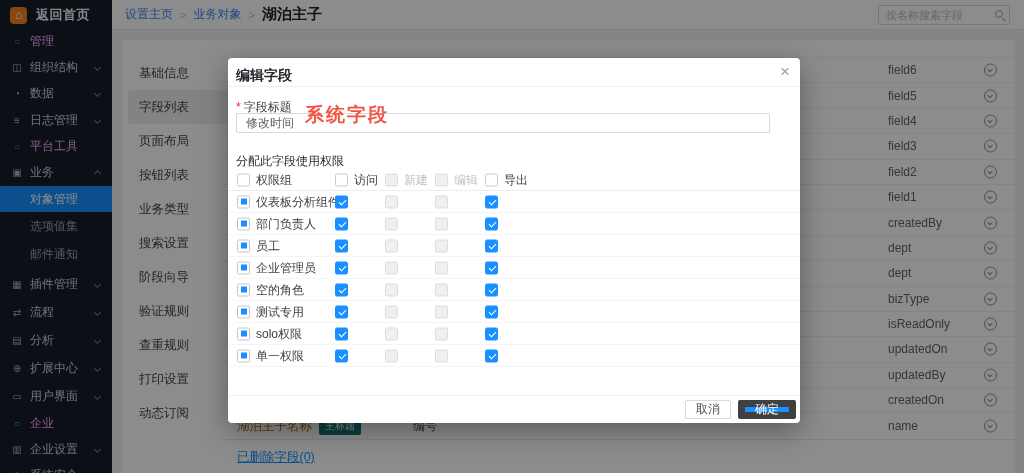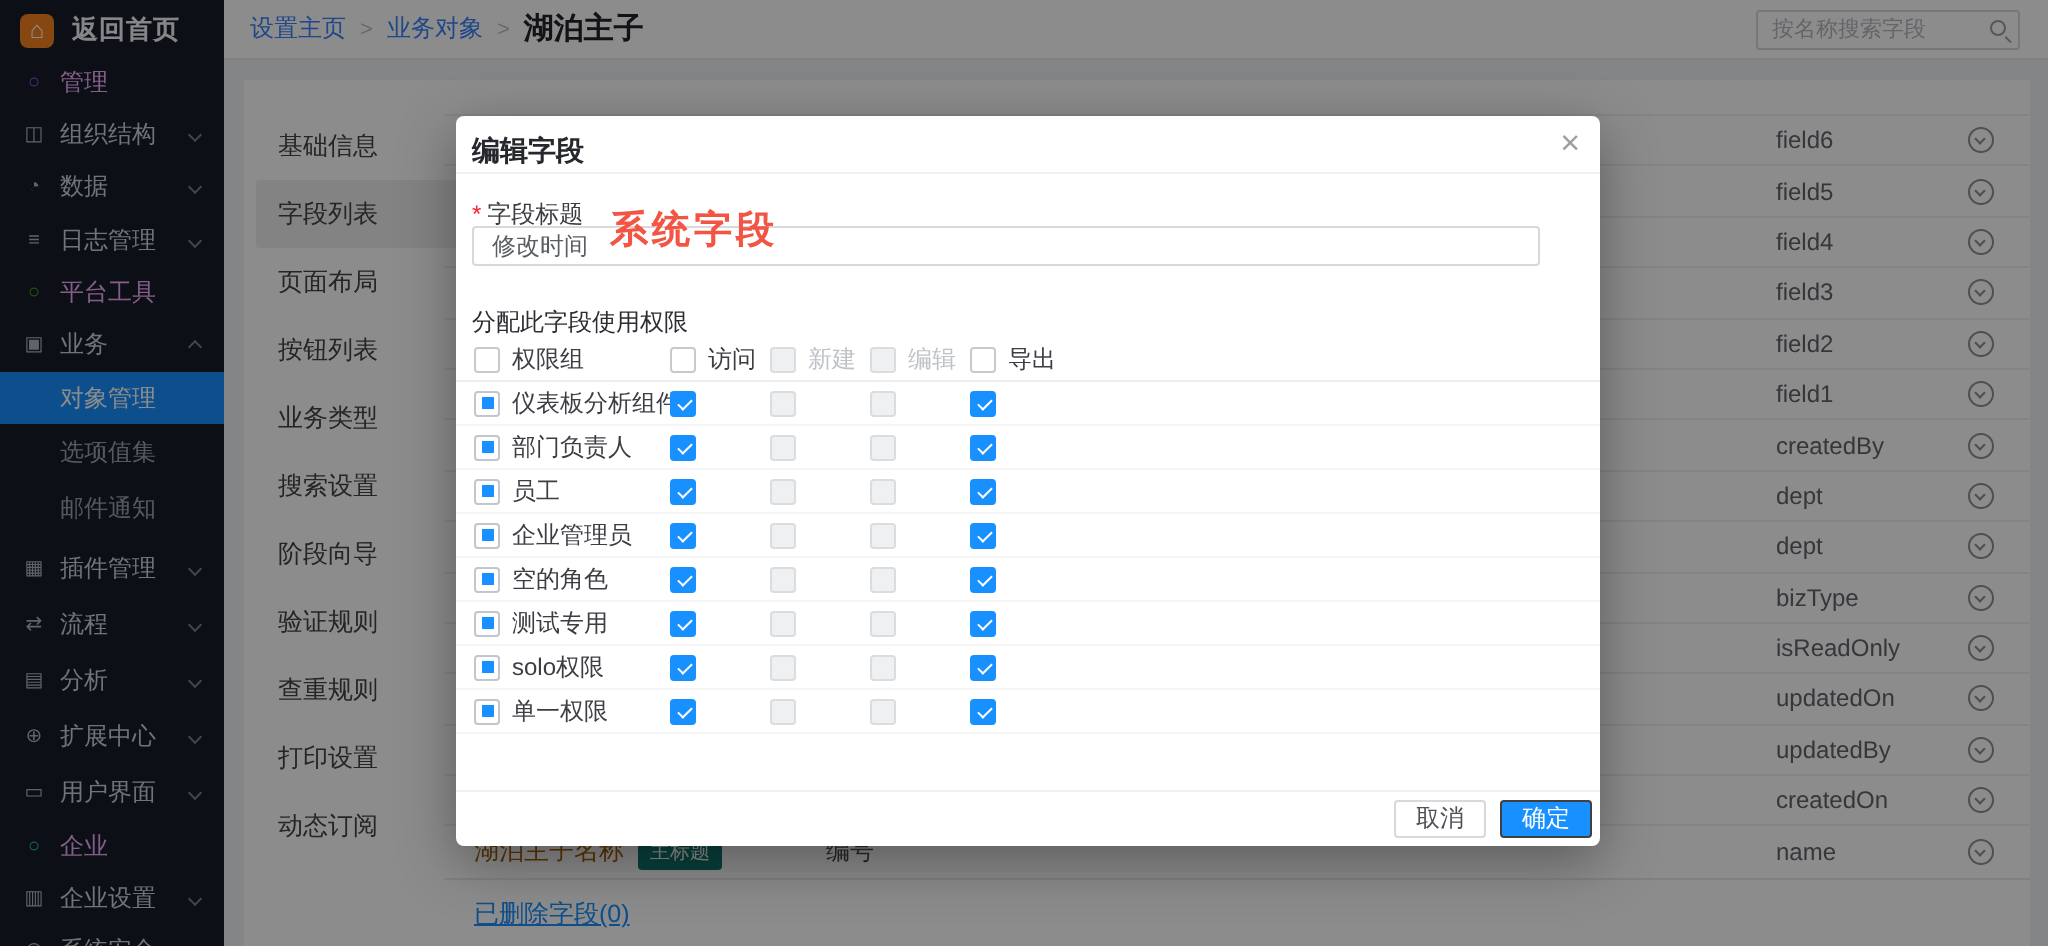--- a/index.html
+++ b/index.html
@@ -79,21 +79,21 @@
   .cb.indeterminate::after { content:""; position:absolute; left:2.5px; top:2.5px; width:6px; height:6px; background:#1890ff; }
   .c0 { left:9px; } .c1 { left:107px; } .c2 { left:157px; } .c3 { left:207px; } .c4 { left:257px; }
   .perm-lbl { position:absolute; top:50%; transform:translateY(-50%); font-size:12px; color:#3c3e43; }
   .perm-lbl.muted { color:#bfc3c8; }
   .l0 { left:28px; } .l1 { left:126px; } .l2 { left:176px; } .l3 { left:226px; } .l4 { left:276px; }
   .perm-name { position:absolute; left:28px; top:50%; transform:translateY(-50%); font-size:12px; color:#3c3e43; white-space:nowrap; }
   .m-footdiv { position:absolute; left:0; top:337px; width:572px; height:1px; background:#f0f0f0; }
   .m-footer { position:absolute; right:4px; top:342px; display:flex; gap:7px; }
   .btn { height:19px; padding:0 10px; font-size:12px; border-radius:2px; display:flex; align-items:center; cursor:pointer; }
   .btn-cancel { background:#fff; border:1px solid #d9d9d9; color:#4d5056; }
-  .btn-ok { background:#1890ff; border:1px solid #404040; color:#fff; }
+  .btn-ok { background:#1890ff; border:7px solid #404040; color:#fff; }
 </style>
 </head>
 <body>
 
 <aside class="sidebar">
   <div class="side-home">
     <span class="home-logo">⌂</span>
     <span class="home-label">返回首页</span>
   </div>
   <div id="side-items">

